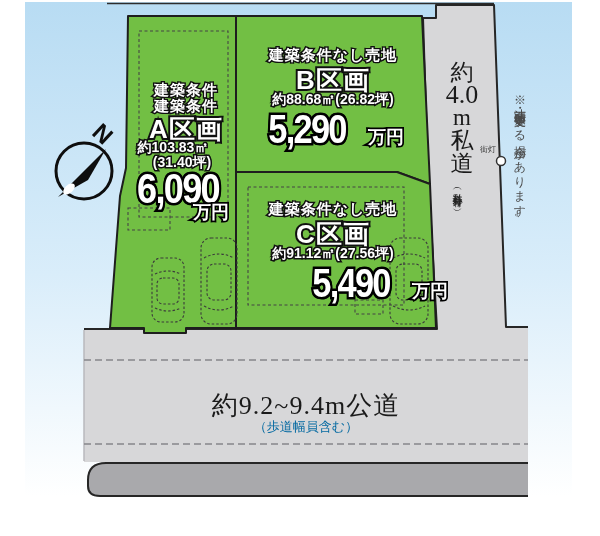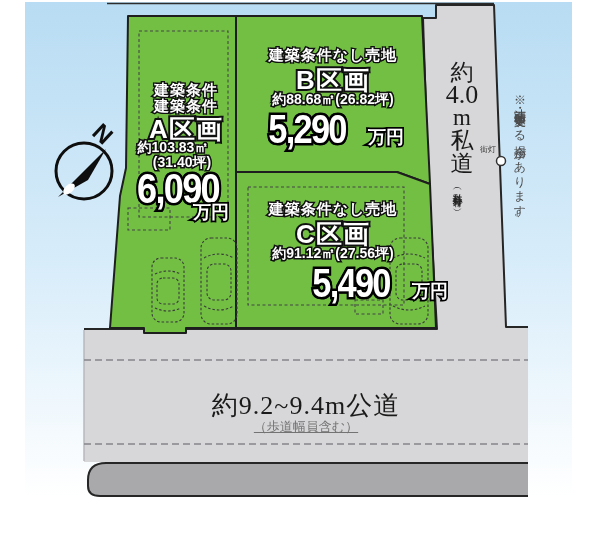--- a/index.html
+++ b/index.html
@@ -18,21 +18,21 @@
         transform:scaleX(.86);transform-origin:center;
         text-shadow:-2px -2px 0 #000,2px -2px 0 #000,-2px 2px 0 #000,2px 2px 0 #000;}
   .price-num.sm{font-size:40px;}
   .price-unit{display:inline-block;font-size:18px;font-weight:800;color:#fff;
         -webkit-text-stroke:3.5px #000;paint-order:stroke fill;
         text-shadow:-1px -1px 0 #000,1px -1px 0 #000,-1px 1px 0 #000,1px 1px 0 #000;}
   .price-row{display:flex;align-items:baseline;gap:16px;}
   
   .serif{font-family:"Liberation Serif","DejaVu Serif",serif;color:#1a1a1a;}
   .road-label{font-size:26px;letter-spacing:1px;}
-  .road-note{font-size:13px;color:#737373;text-decoration:underline;}
+  .road-note{font-size:13px;color:#0369a1;}
   .vcol{display:flex;flex-direction:column;align-items:center;line-height:23px;font-size:23px;}
   .vcol .num{font-size:26px;line-height:22px;}
   .vtext{writing-mode:vertical-rl;text-orientation:mixed;}
   .priv-note{font-size:10px;letter-spacing:1px;color:#222;}
   .disclaimer{font-size:12px;letter-spacing:1px;color:#4a4a4a;}
   .lamp-label{font-size:8px;color:#333;font-family:"Liberation Serif",serif;}
   .north{font-size:24px;font-weight:800;color:#0e0e0e;transform:rotate(43deg);}
 </style>
 </head>
 <body>

